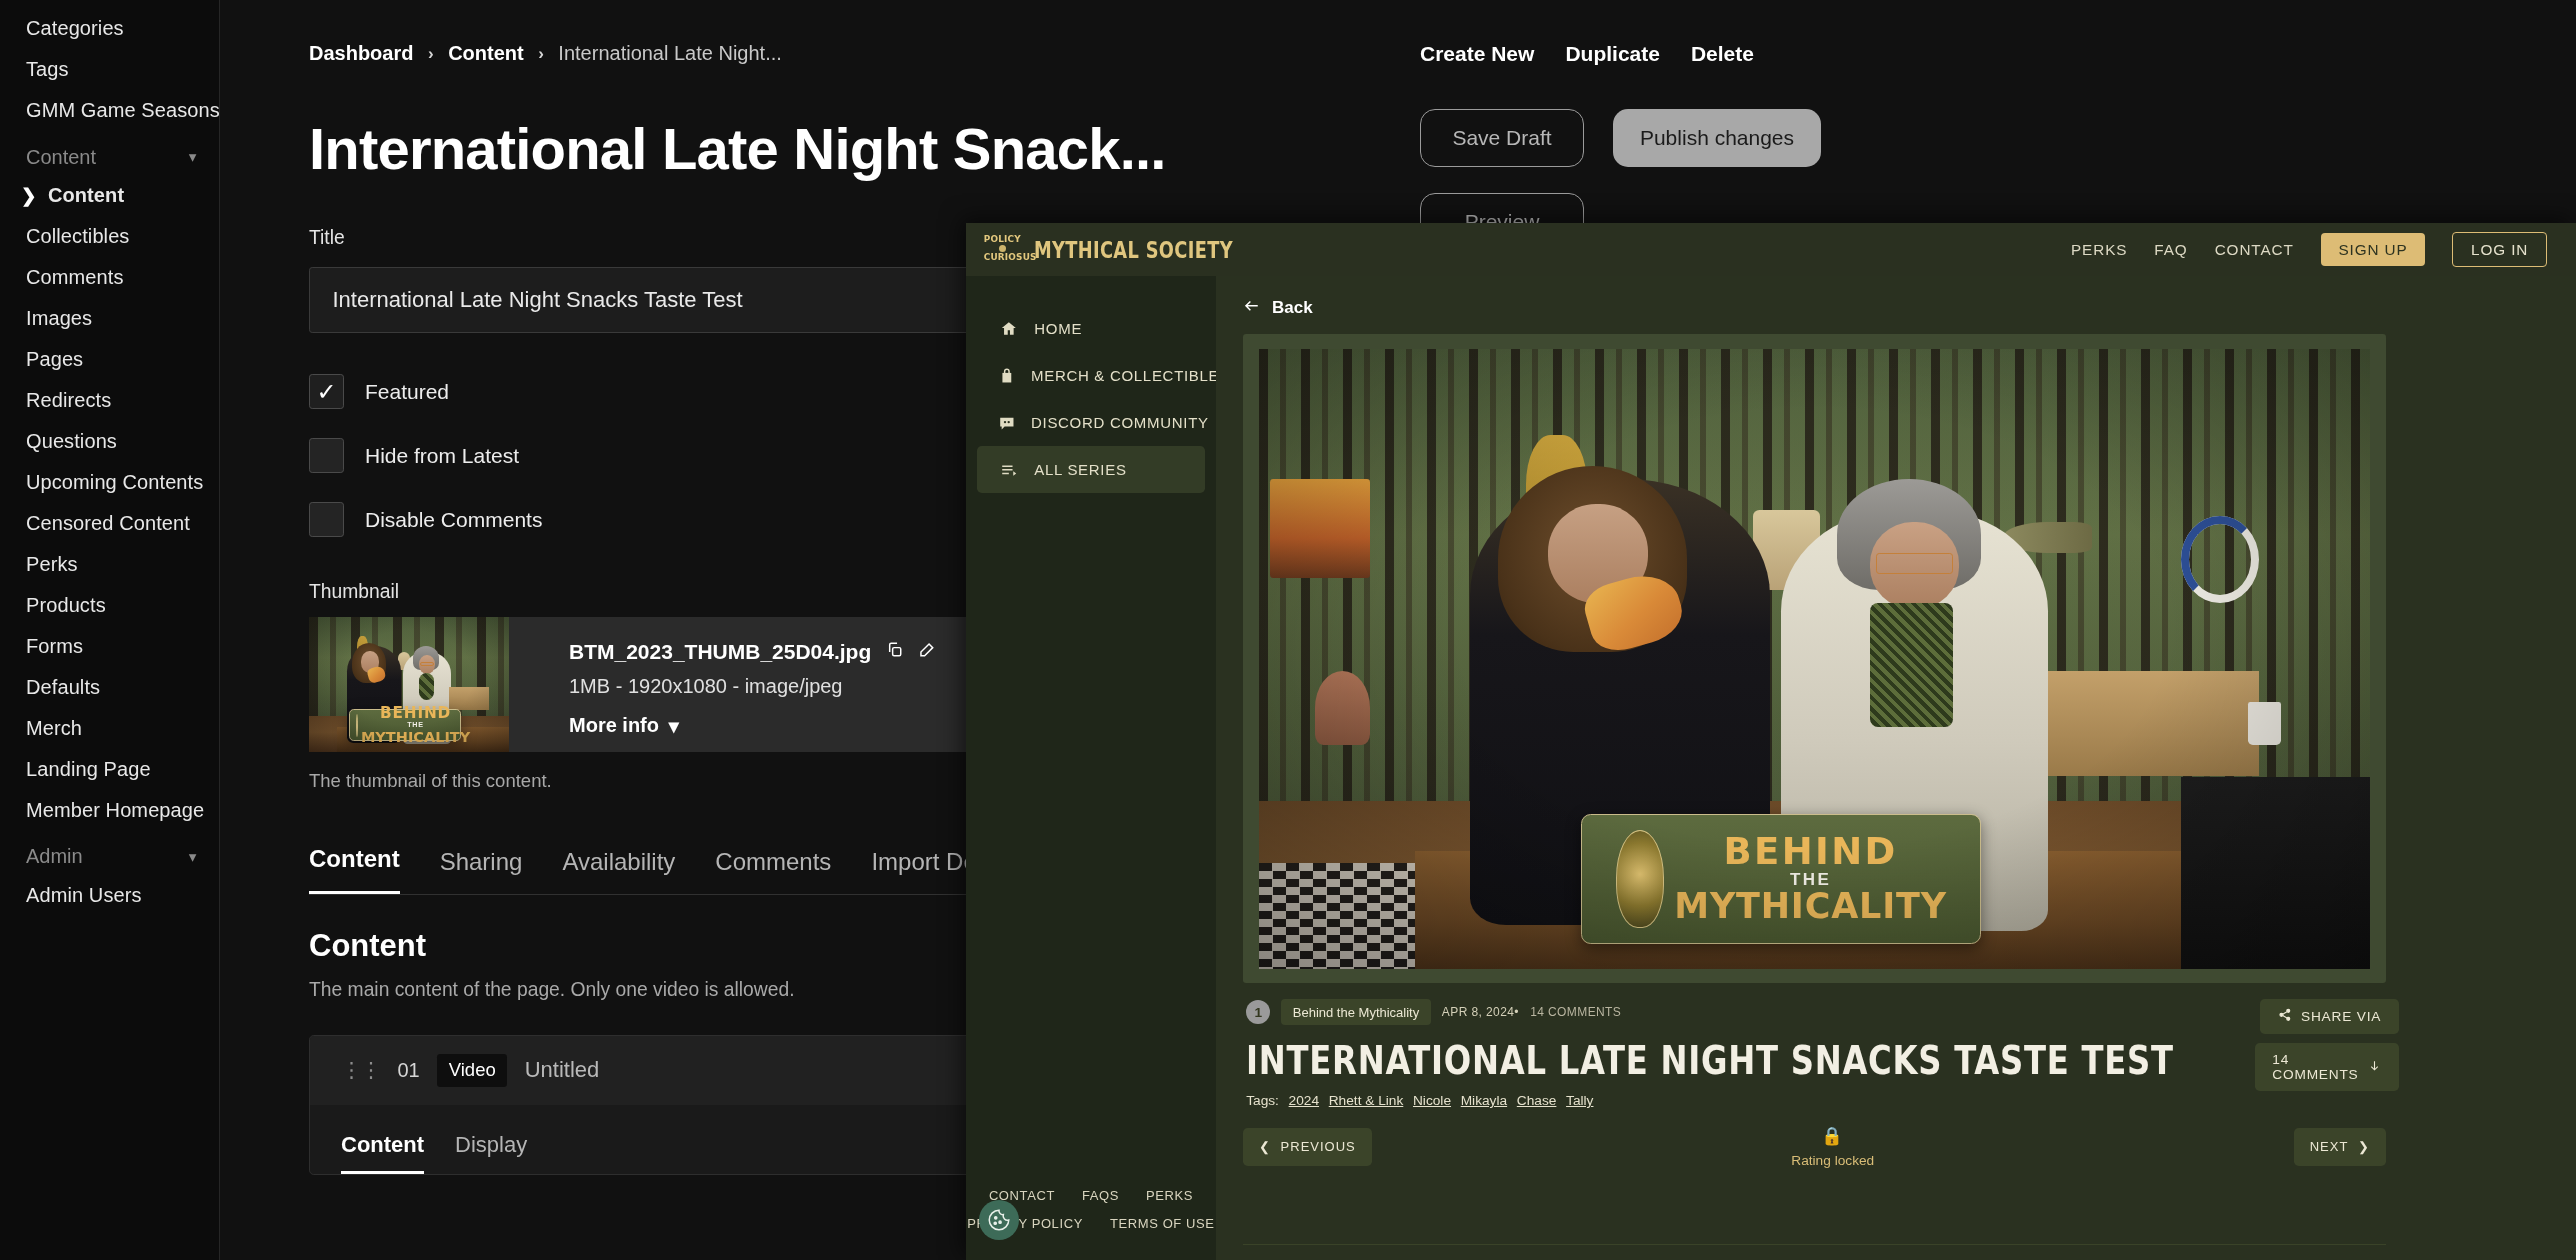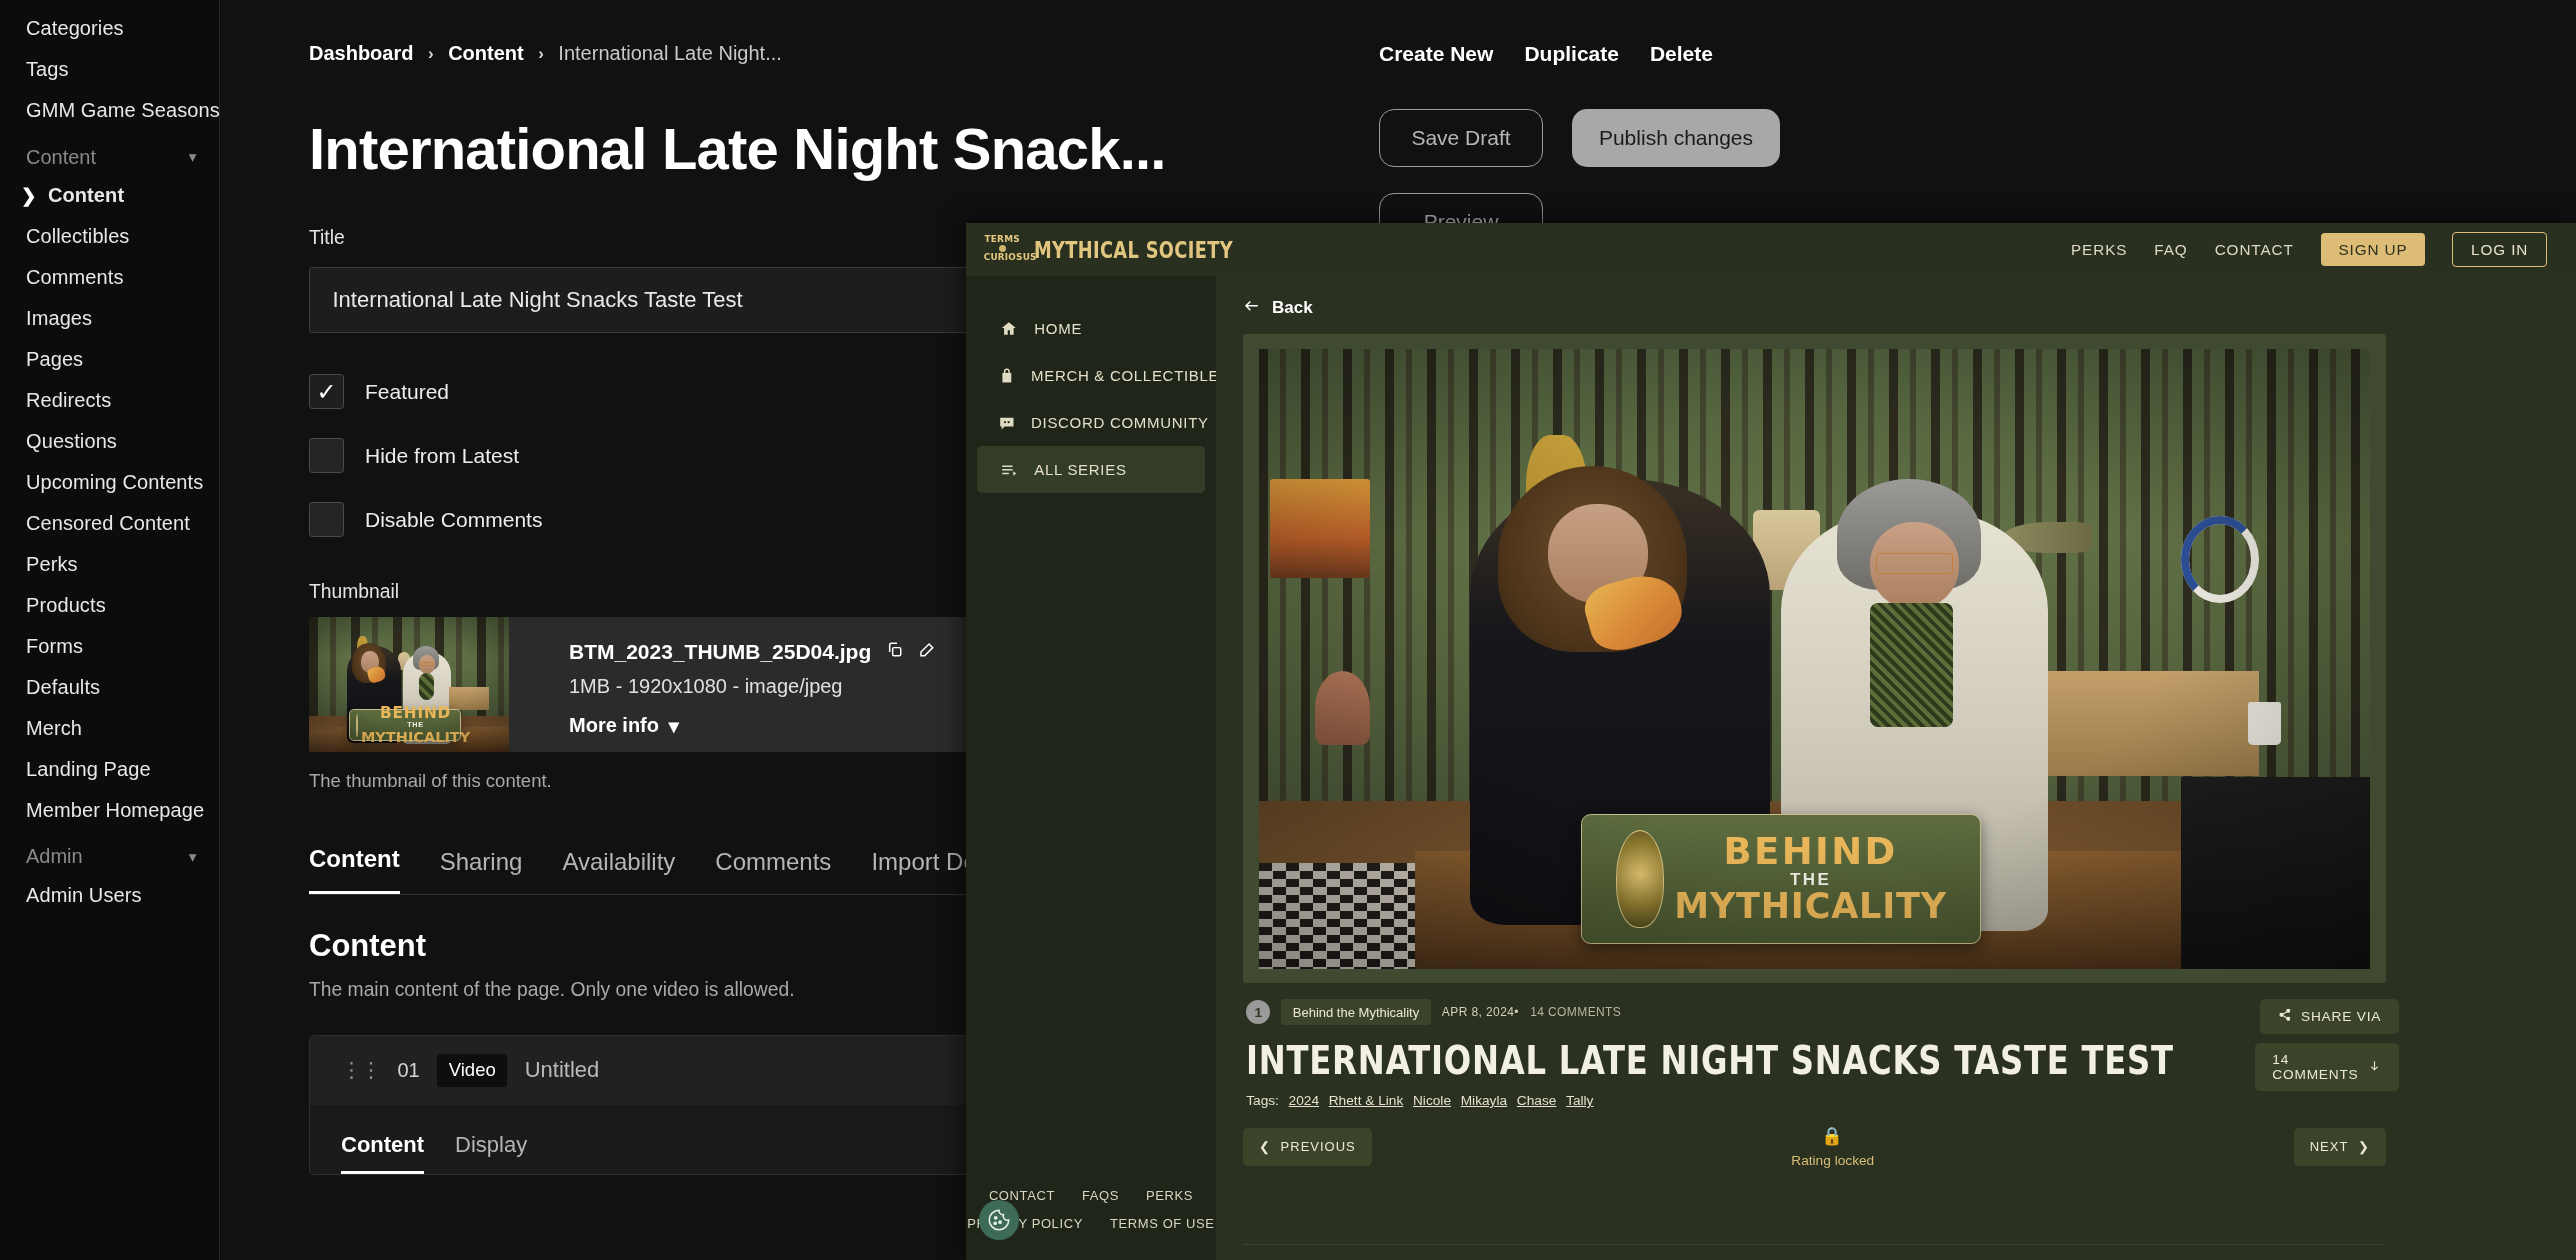--- a/index.html
+++ b/index.html
@@ -87,21 +87,21 @@
   .block-head { height: 69px; background: #212121; display: flex; align-items: center; gap: 17.7px; padding: 0 31px; }
   .grip { color: #8d8d8d; font-size: 21px; letter-spacing: -1.6px; line-height: .75; }
   .blk-num { color: #d6d6d6; font-size: 20px; }
   .blk-type { background: #0e0e0e; color: #ffffff; font-size: 18.5px; padding: 5.6px 11.3px; border-radius: 3.2px; }
   .blk-name { color: #b9b9b9; font-size: 22px; }
   .block-tabs { display: flex; gap: 31px; padding: 27px 31px 0 31px; }
   .btab { color: #b5b5b5; font-size: 22px; padding-bottom: 13px; }
   .btab.active { color: #fff; font-weight: 700; border-bottom: 3.2px solid #ffffff; }
 
   
-  .admin-toolbar { position: absolute; left: 1159px; top: 0; width: 539px; height: 233px; }
+  .admin-toolbar { position: absolute; left: 1200px; top: 0; width: 539px; height: 233px; }
   .tb-actions { display: flex; gap: 31px; padding: 42px 0 0 0; }
   .tb-action { color: #ffffff; font-size: 21px; font-weight: 700; }
   .tb-buttons { display: flex; gap: 29px; margin-top: 43px; }
   .btn {
     height: 58px; border-radius: 15px; display: flex; align-items: center;
     justify-content: center; font-size: 21px; padding: 0 24px;
   }
   .btn-outline { border: 0.8px solid #9b9b9b; color: #b7b7b7; background: transparent; width: 164px; }
   .btn-solid { background: #a8a8a8; color: #1b1b1b; width: 208px; }
   .btn-preview { margin-top: 26px; width: 164px; }
@@ -439,21 +439,21 @@
       </div>
 
     </div>
   </div>
 
   <div class="ms-window">
 
     <div class="ms-header">
       <div class="ms-brand">
         <div class="ms-seal">
-          <div class="l1">TERMS</div>
+          <div class="l1">POLICY</div>
           <div class="dot"></div>
           <div class="l2">CURIOSUS</div>
         </div>
         <div class="ms-wordmark">MYTHICAL SOCIETY</div>
       </div>
       <div class="ms-nav">
         <span class="ms-link">PERKS</span>
         <span class="ms-link">FAQ</span>
         <span class="ms-link">CONTACT</span>
         <span class="ms-btn signup">SIGN UP</span>

